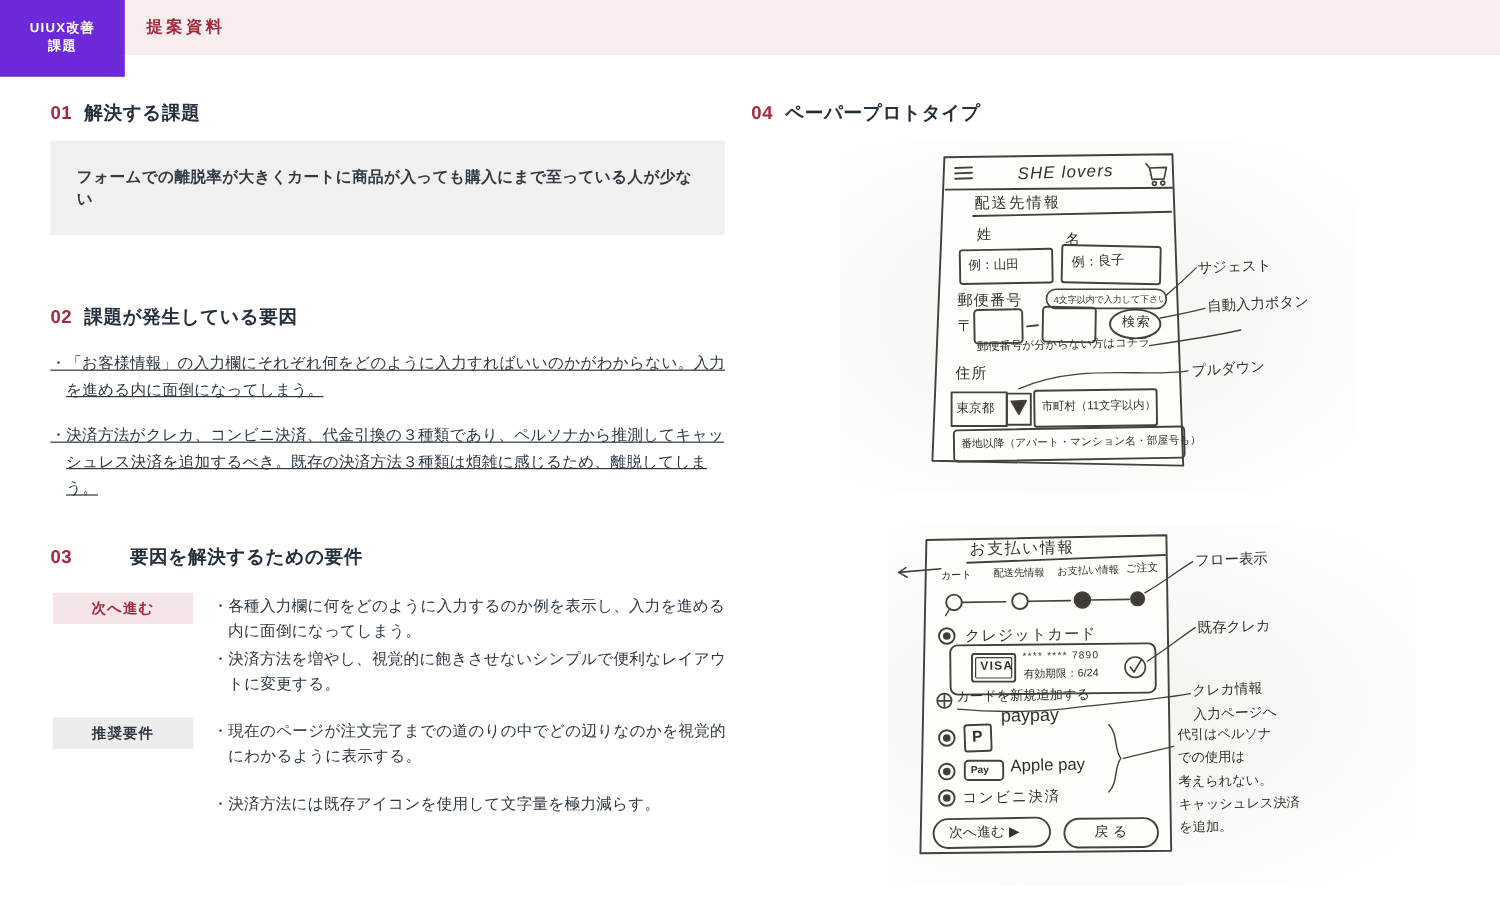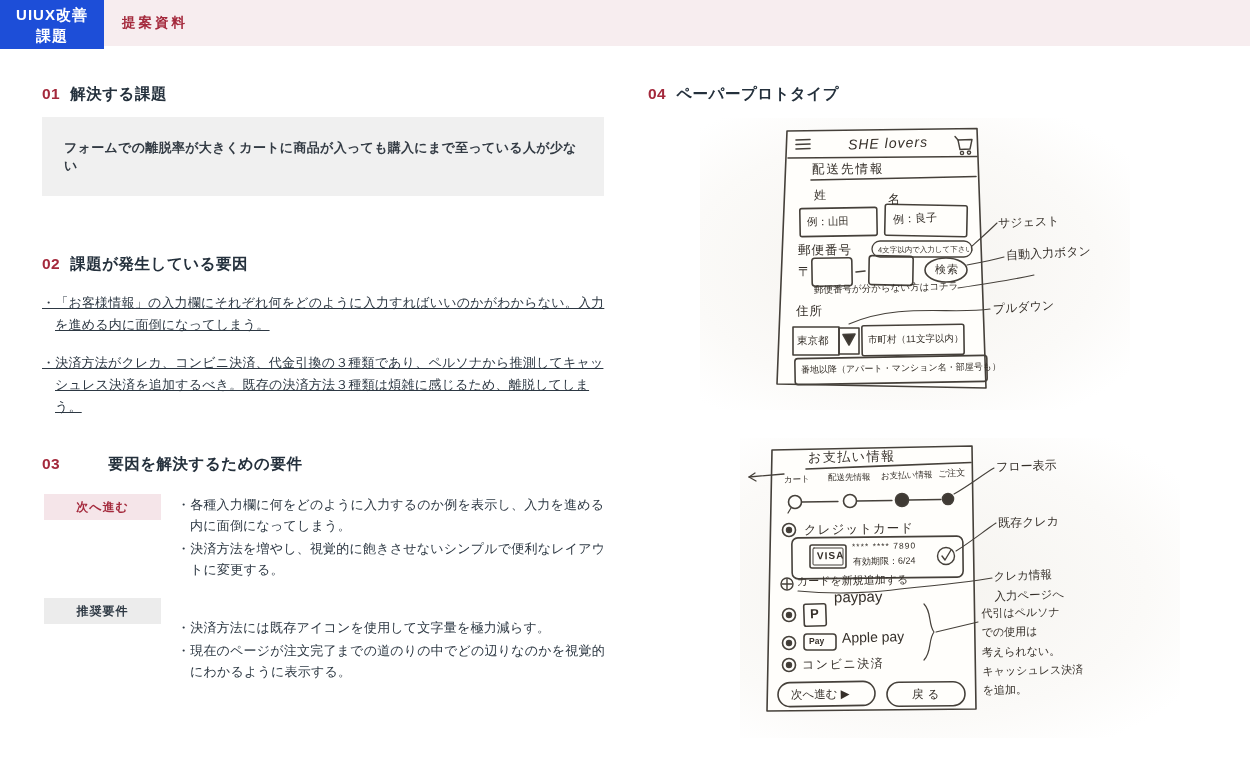--- a/index.html
+++ b/index.html
@@ -1,23 +1,23 @@
 <!DOCTYPE html>
 <html><head>
 <meta charset="utf-8">
 <style>
   html,body{margin:0;padding:0;}
   body{font-family:"Liberation Sans","DejaVu Sans",sans-serif;background:#ffffff;}
   #page{position:relative;width:1250px;height:759px;background:#ffffff;overflow:hidden;}
 
   
   .topband{position:absolute;left:0;top:0;width:1250px;height:46px;background:#f7edef;display:flex;align-items:center;}
-  .toptab{position:absolute;left:0;top:0;width:104px;height:49px;background:#1d4ed8;color:#ffffff;
+  .toptab{position:absolute;left:0;top:0;width:104px;height:64px;background:#6d28d9;color:#ffffff;
           display:flex;align-items:center;justify-content:center;text-align:center;
-          font-size:15px;font-weight:bold;letter-spacing:1px;line-height:1.4;white-space:pre-line;}
+          font-size:11px;font-weight:bold;letter-spacing:1px;line-height:1.4;white-space:pre-line;}
   .doctitle{position:absolute;left:122px;top:0;height:46px;display:flex;align-items:center;
             color:#a4293c;font-weight:bold;font-size:13.5px;letter-spacing:3px;}
 
   
   .sec-head{position:absolute;display:flex;gap:10px;align-items:baseline;
             font-size:15.5px;font-weight:bold;color:#24303c;letter-spacing:0.5px;}
   .sec-num{color:#a4293c;}
 
   .highlight-box{position:absolute;left:42px;top:117px;width:562px;height:79px;background:#f0f0f0;
                  display:flex;align-items:center;}
@@ -79,26 +79,26 @@
   <div class="req-row" style="top:494px;">
     <div class="badge badge-req">次へ進む</div>
     <div class="req-items">
       <div class="req-item">・各種入力欄に何をどのように入力するのか例を表示し、入力を進める内に面倒になってしまう。</div>
       <div class="req-item">・決済方法を増やし、視覚的に飽きさせないシンプルで便利なレイアウトに変更する。</div>
     </div>
   </div>
   <div class="req-row" style="top:598px;">
     <div class="badge badge-rec">推奨要件</div>
     <div class="req-items">
+      <div class="req-item">・現在のページが注文完了までの道のりの中でどの辺りなのかを視覚的にわかるように表示する。</div>
       <div class="req-item rec-gap">・決済方法には既存アイコンを使用して文字量を極力減らす。</div>
-      <div class="req-item">・現在のページが注文完了までの道のりの中でどの辺りなのかを視覚的にわかるように表示する。</div>
     </div>
   </div>
 
-  <div class="sec-head" style="left:648px;top:84px;text-align:center;">
+  <div class="sec-head" style="left:626px;top:84px;text-align:center;">
     <span class="sec-num">04</span>
     <span>ペーパープロトタイプ</span>
   </div>
 
   <div class="sketch photo1" id="sketch1" style="left:700px;top:118px;width:430px;height:292px;">
     <svg width="430" height="292" viewBox="0 0 430 292">
       <g fill="none" stroke="#45403a" stroke-width="1.6" stroke-linecap="round" stroke-linejoin="round">
         <path d="M87,13 L277,10.5 L286,270 L77,266 Z" fill="#fffefb"></path>
         <path d="M88,40 L277,38.5"></path>
         <g>

